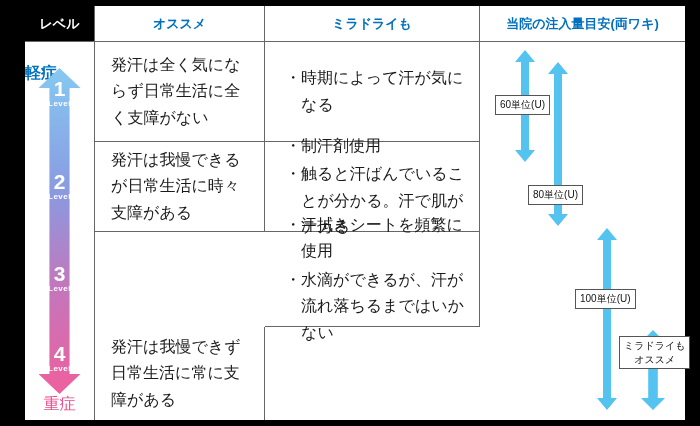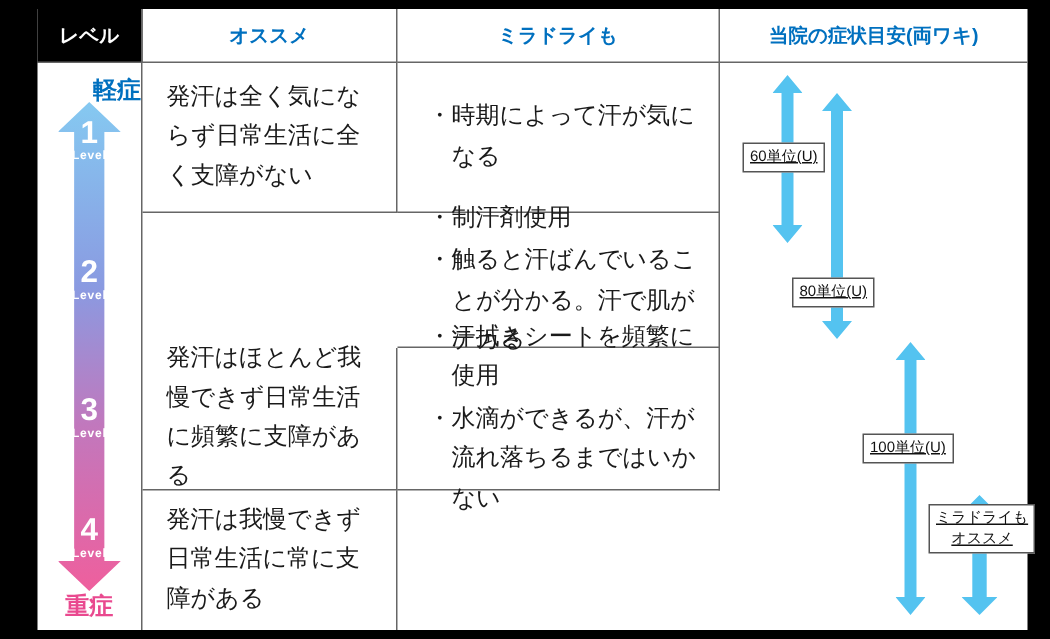--- a/index.html
+++ b/index.html
@@ -15,57 +15,57 @@
   .hcell.last { border-right:none; }
   .cell { border-right:1px solid var(--border); border-bottom:1px solid var(--border); color:var(--text); }
   .judgment { grid-column:2; display:flex; align-items:center; padding:8px 10px 8px 16px;
               font-size:16px; line-height:1.65; }
   .symptoms { grid-column:3; display:flex; flex-direction:column; justify-content:center;
               padding:8px 6px 8px 20px; font-size:16px; line-height:1.65; gap:2px; }
   .bullet { padding-left:1em; text-indent:-1em; }
   .r1{grid-row:2} .r2{grid-row:3} .r3{grid-row:4} .r4{grid-row:5; border-bottom:none;}
   .level-cell { grid-column:1; grid-row:2/6; position:relative; border-right:1px solid var(--border); }
   .inj-cell { grid-column:4; grid-row:2/6; position:relative; }
-  .mild { position:absolute; top:8px; width:100%; text-align:right; font-weight:bold;
+  .mild { position:absolute; top:21px; width:100%; text-align:left; font-weight:bold;
           font-size:16px; color:var(--mild-blue); }
-  .severe { position:absolute; bottom:5px; width:100%; text-align:center; font-weight:bold;
+  .severe { position:absolute; bottom:5px; width:100%; text-align:center; font-weight:normal;
             font-size:16px; color:var(--severe-pink); }
   .grad-arrow { position:absolute; left:50%; transform:translateX(-50%); top:26px; height:326px; width:42px;
     background:linear-gradient(to bottom, var(--grad-top), var(--grad-mid1) 38%, var(--grad-mid2) 66%, var(--grad-bottom));
     clip-path: polygon(50% 0, 100% 20px, 74% 20px, 74% calc(100% - 20px), 100% calc(100% - 20px),
                        50% 100%, 0 calc(100% - 20px), 26% calc(100% - 20px), 26% 20px, 0 20px); }
   .level-marker { position:absolute; width:100%; text-align:center; color:#fff; }
   .level-num { font-size:21px; font-weight:bold; line-height:1; }
   .level-word { font-size:8px; font-weight:bold; line-height:1.3; letter-spacing:0.5px; }
   .m1{top:36px} .m2{top:129px} .m3{top:221px} .m4{top:301px}
   .inj-arrow { position:absolute; background:var(--arrow-cyan);
     clip-path:polygon(50% 0, 100% 12px, 70% 12px, 70% calc(100% - 12px), 100% calc(100% - 12px),
                       50% 100%, 0 calc(100% - 12px), 30% calc(100% - 12px), 30% 12px, 0 12px); }
   .a1 { left:35px;  top:8px;   width:20px; height:112px; }
   .a2 { left:68px;  top:20px;  width:20px; height:164px; }
   .a3 { left:117px; top:186px; width:20px; height:182px; }
   .a4 { left:161px; top:288px; width:24px; height:80px; }
   .inj-label { position:absolute; background:#fff; border:1px solid #555; font-size:10px; color:#111;
                display:flex; flex-direction:column; align-items:center; justify-content:center;
-               z-index:2; padding:2px 4px; line-height:1.35; white-space:nowrap;text-decoration:underline; }
+               z-index:2; padding:2px 4px; line-height:1.35; white-space:nowrap; }
   .l1 { left:15px;  top:53px; }
   .l2 { left:48px;  top:143px; }
   .l3 { left:95px;  top:247px; }
   .l4 { left:139px; top:294px; }
 </style>
 </head>
 <body>
 
 <div class="stage">
   <div class="table">
 
     <div class="hcell level-h">レベル</div>
     <div class="hcell">オススメ</div>
     <div class="hcell">ミラドライも</div>
-    <div class="hcell last">当院の症状目安(両ワキ)</div>
+    <div class="hcell last">当院の注入量目安(両ワキ)</div>
 
     <div class="level-cell">
       <div class="mild">軽症</div>
       <div class="grad-arrow"></div>
       <div class="level-marker m1">
         <div class="level-num">1</div>
         <div class="level-word">Level</div>
       </div>
       <div class="level-marker m2">
         <div class="level-num">2</div>
@@ -78,22 +78,22 @@
       <div class="level-marker m4">
         <div class="level-num">4</div>
         <div class="level-word">Level</div>
       </div>
       <div class="severe">重症</div>
     </div>
 
     <div class="cell judgment r1">
       <p>発汗は全く気にならず日常生活に全く支障がない</p>
     </div>
-    <div class="cell judgment r3">
-      <p>発汗はほとんど我慢できず日常生活に頻繁に支障がある</p>
+    <div class="cell judgment r2">
+      <p>発汗は我慢できるが日常生活に時々支障がある</p>
     </div>
     <div class="cell judgment r4">
       <p>発汗は我慢できず日常生活に常に支障がある</p>
     </div>
 
     <div class="cell symptoms r1">
       <div class="bullet">・時期によって汗が気になる</div>
     </div>
     <div class="cell symptoms r2">
       <div class="bullet">・制汗剤使用</div>

